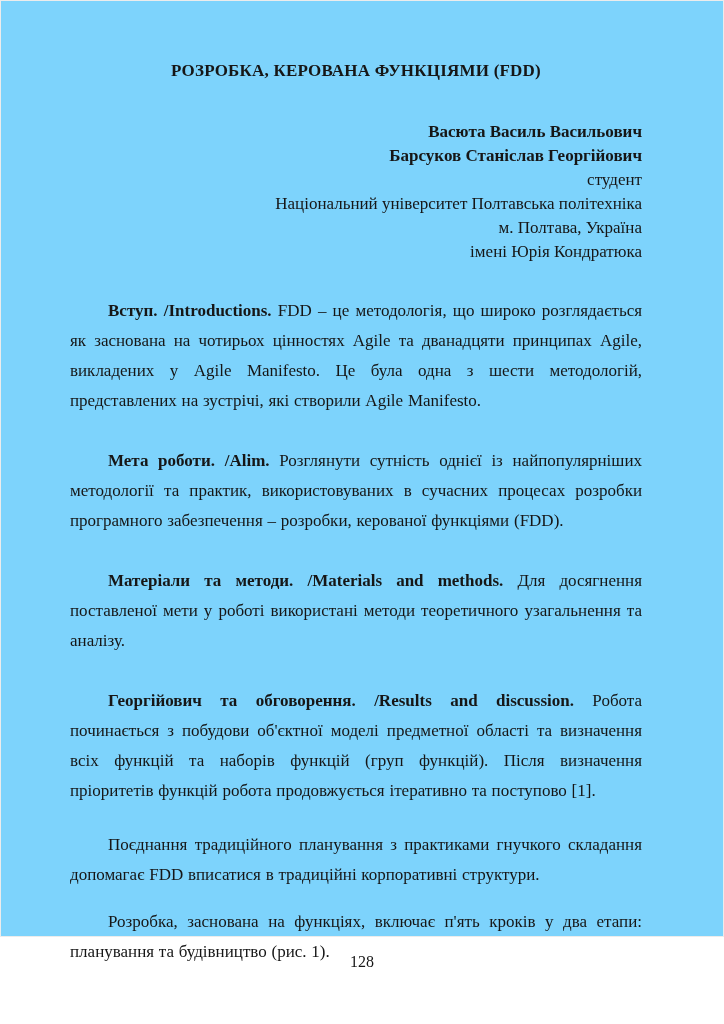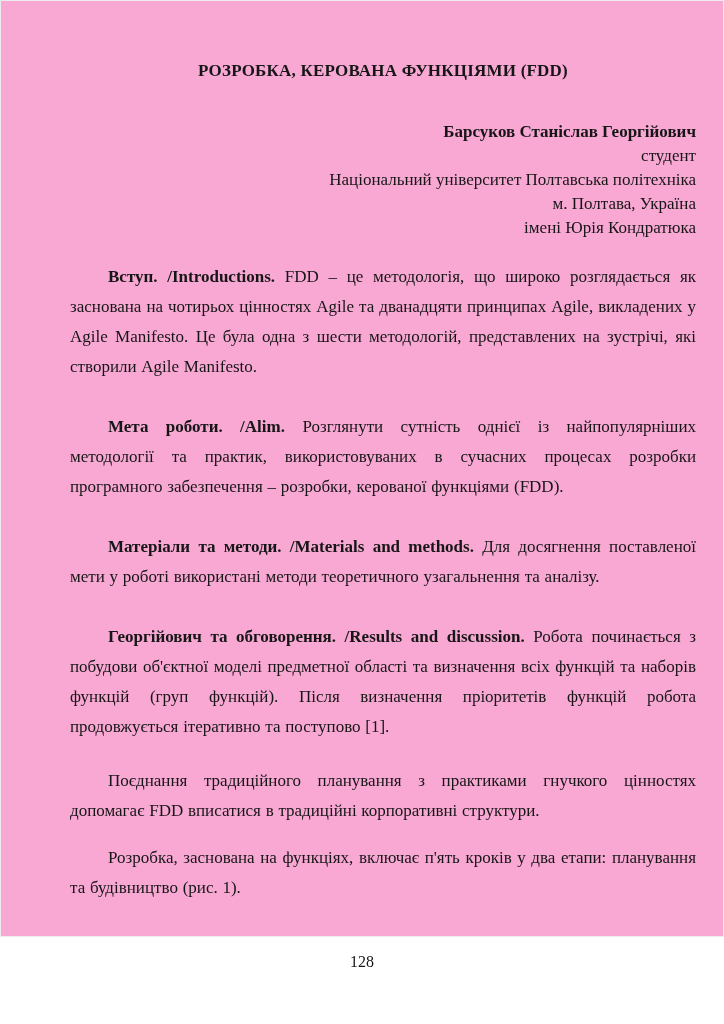--- a/index.html
+++ b/index.html
@@ -8,23 +8,23 @@
     width: 724px;
     height: 1024px;
     font-family: "Liberation Serif", "DejaVu Serif", serif;
     color: #161616;
     overflow: hidden;
   }
   .page {
     position: relative;
     width: 724px;
     height: 937px;
-    background: #f9a8d4;
+    background: #7dd3fc;
     box-shadow: inset 0 0 0 1px #ececec;
-    padding: 56px 28px 0 70px;
+    padding: 56px 82px 0 70px;
   }
   .title {
     font-size: 17px;
     line-height: 30px;
     font-weight: bold;
     text-align: center;
     letter-spacing: 0.2px;
   }
   .authors {
     margin-top: 34px;
@@ -35,21 +35,21 @@
   .authors .bold { font-weight: bold; }
   .para {
     font-size: 17px;
     line-height: 30px;
     text-align: justify;
     text-indent: 38px;
     margin-top: 30px;
     hyphens: none;
     word-spacing: 0.5px;
   }
-  .para.p-first   { margin-top: 22px; }
+  .para.p-first   { margin-top: 32px; }
   .para.p-group   { margin-top: 24px; }
   .para.p-tight   { margin-top: 17px; }
   .para b { font-weight: bold; }
   .page-number {
     position: absolute;
     top: 950px;
     left: 0;
     width: 724px;
     text-align: center;
     font-size: 16px;
@@ -57,34 +57,35 @@
   }
 </style>
 </head>
 <body>
 
 <div class="page">
 
   <h1 class="title">РОЗРОБКА, КЕРОВАНА ФУНКЦІЯМИ (FDD)</h1>
 
   <div class="authors">
+    <div class="bold">Васюта Василь Васильович</div>
     <div class="bold">Барсуков Станіслав Георгійович</div>
     <div>студент</div>
     <div>Національний університет Полтавська політехніка</div>
     <div>м. Полтава, Україна</div>
     <div>імені Юрія Кондратюка</div>
   </div>
 
   <p class="para p-first"><b>Вступ. /Introductions.</b><span> FDD – це методологія, що широко розглядається як заснована на чотирьох цінностях Agile та дванадцяти принципах Agile, викладених у Agile Manifesto. Це була одна з шести методологій, представлених на зустрічі, які створили Agile Manifesto.</span></p>
 
   <p class="para"><b>Мета роботи. /Alim.</b><span> Розглянути сутність однієї із найпопулярніших методології та практик, використовуваних в сучасних процесах розробки програмного забезпечення – розробки, керованої функціями (FDD).</span></p>
 
   <p class="para"><b>Матеріали та методи. /Materials and methods.</b><span> Для досягнення поставленої мети у роботі використані методи теоретичного узагальнення та аналізу.</span></p>
 
   <p class="para"><b>Георгійович та обговорення. /Results and discussion.</b><span> Робота починається з побудови об'єктної моделі предметної області та визначення всіх функцій та наборів функцій (груп функцій). Після визначення пріоритетів функцій робота продовжується ітеративно та поступово [1].</span></p>
 
-  <p class="para p-group"><span>Поєднання традиційного планування з практиками гнучкого цінностях допомагає FDD вписатися в традиційні корпоративні структури.</span></p>
+  <p class="para p-group"><span>Поєднання традиційного планування з практиками гнучкого складання допомагає FDD вписатися в традиційні корпоративні структури.</span></p>
 
   <p class="para p-tight"><span>Розробка, заснована на функціях, включає п'ять кроків у два етапи: планування та будівництво (рис. 1).</span></p>
 
   <div class="page-number">128</div>
 
 </div>
 
 </body></html>

